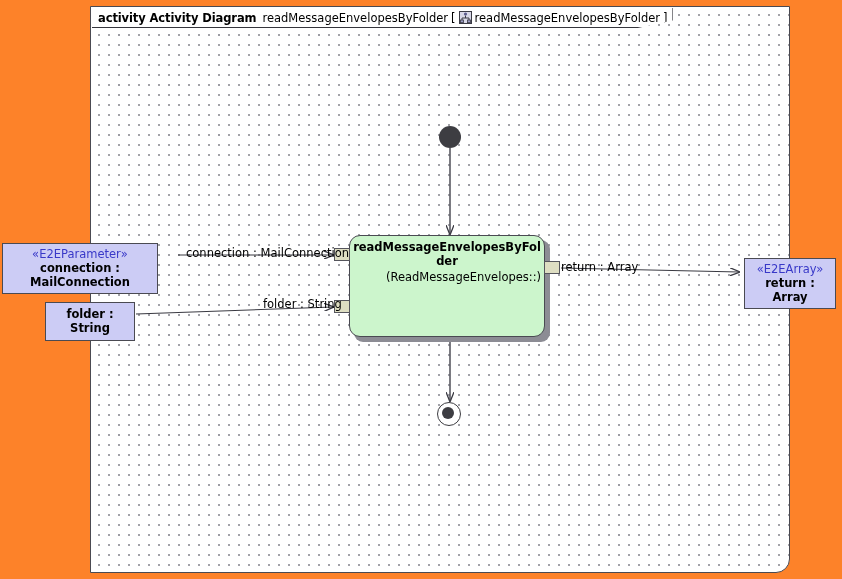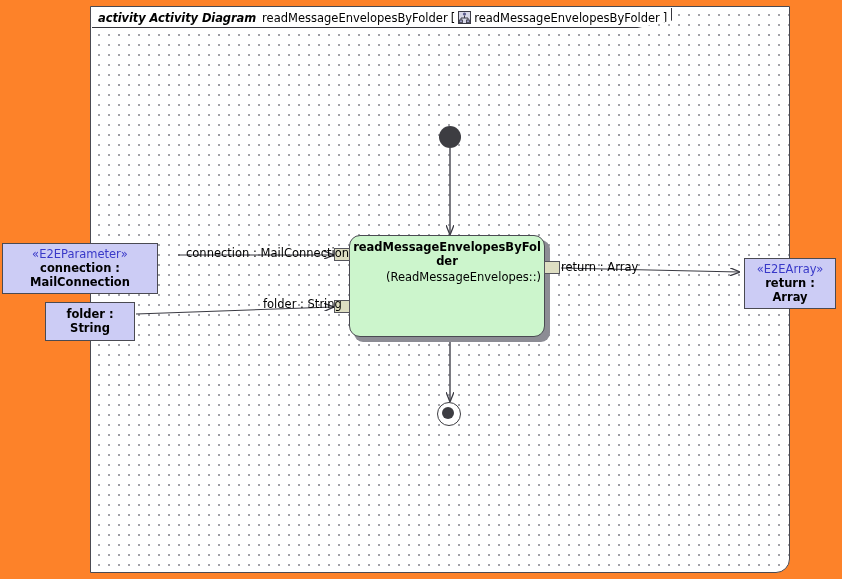--- a/index.html
+++ b/index.html
@@ -54,21 +54,21 @@
     border-right: 1px solid #35353c;
     border-bottom: 1px solid #35353c;
     box-sizing: border-box;
     white-space: nowrap;
     font-size: 11.5px;
     color: #000;
     
     -webkit-clip-path: polygon(0 0, 100% 0, 100% 62%, 94% 100%, 0 100%);
     clip-path: polygon(0 0, 100% 0, 100% 62%, 94% 100%, 0 100%);
   }
-  .ft-kw { font-weight: bold; letter-spacing: -0.1px; font-style: italic; }
+  .ft-kw { font-weight: bold; letter-spacing: -0.1px; }
   .ft-name { margin-left: 6px; }
   .ft-br { margin-left: 3px; }
   #frame-icon {
     display: inline-block;
     width: 13px;
     height: 13px;
     margin: 0 3px;
     position: relative;
     vertical-align: middle;
     flex: none;

